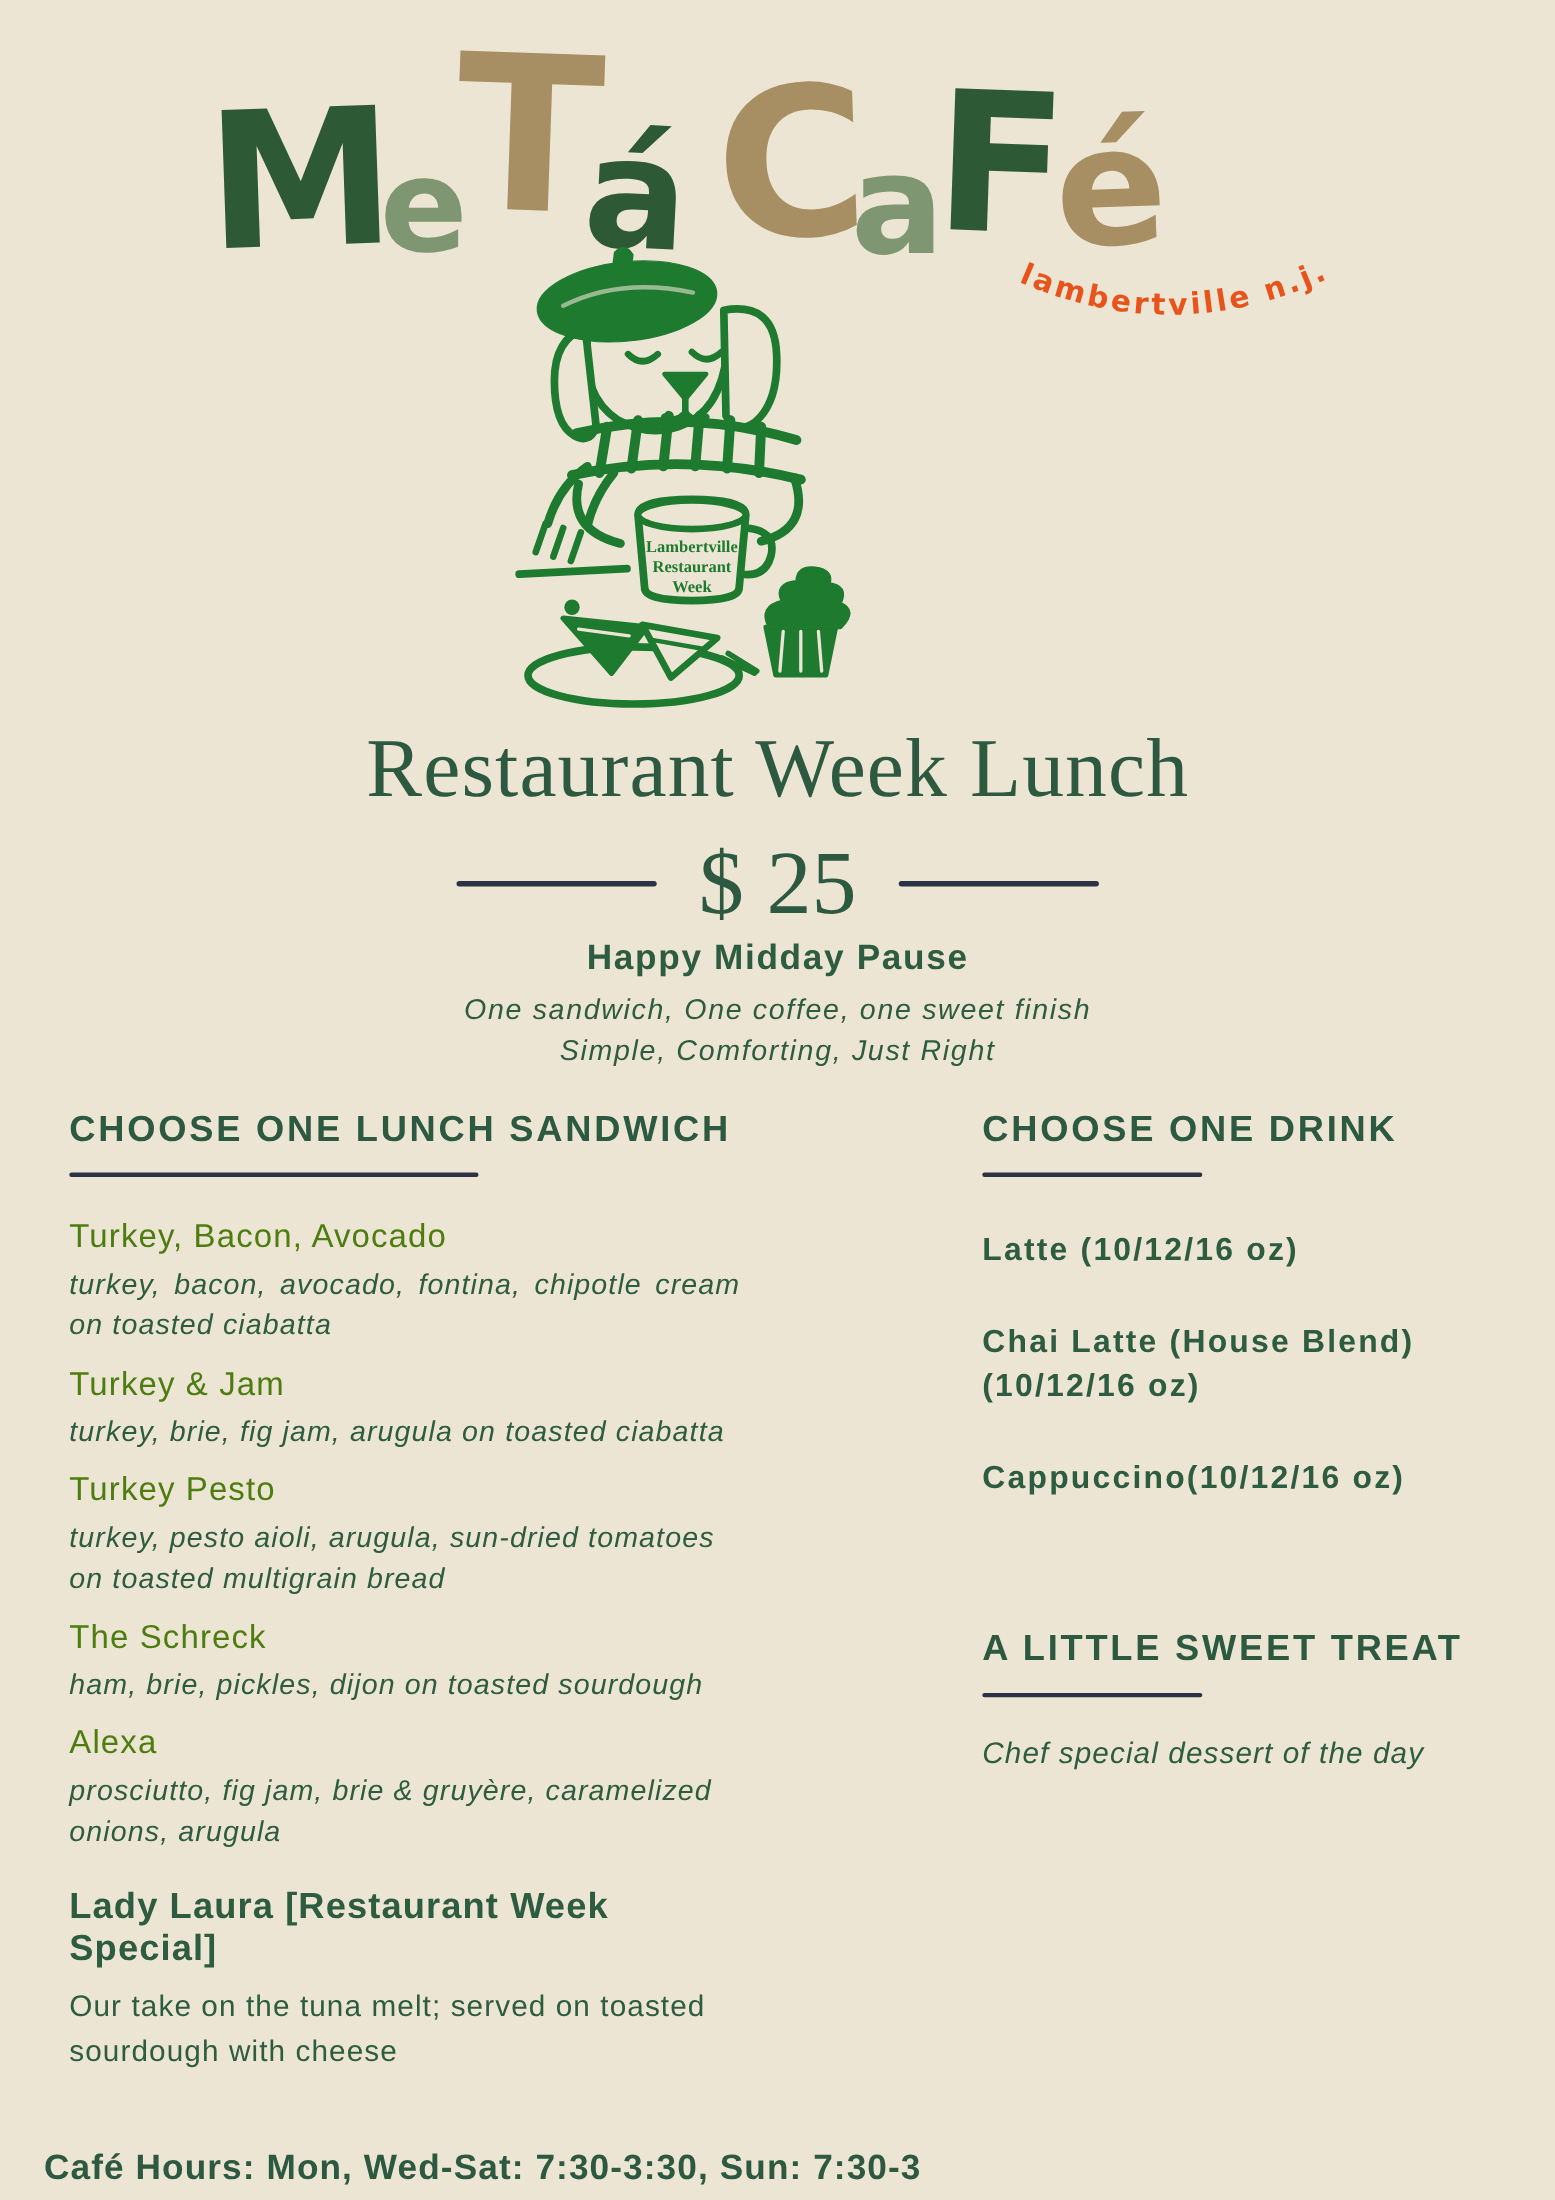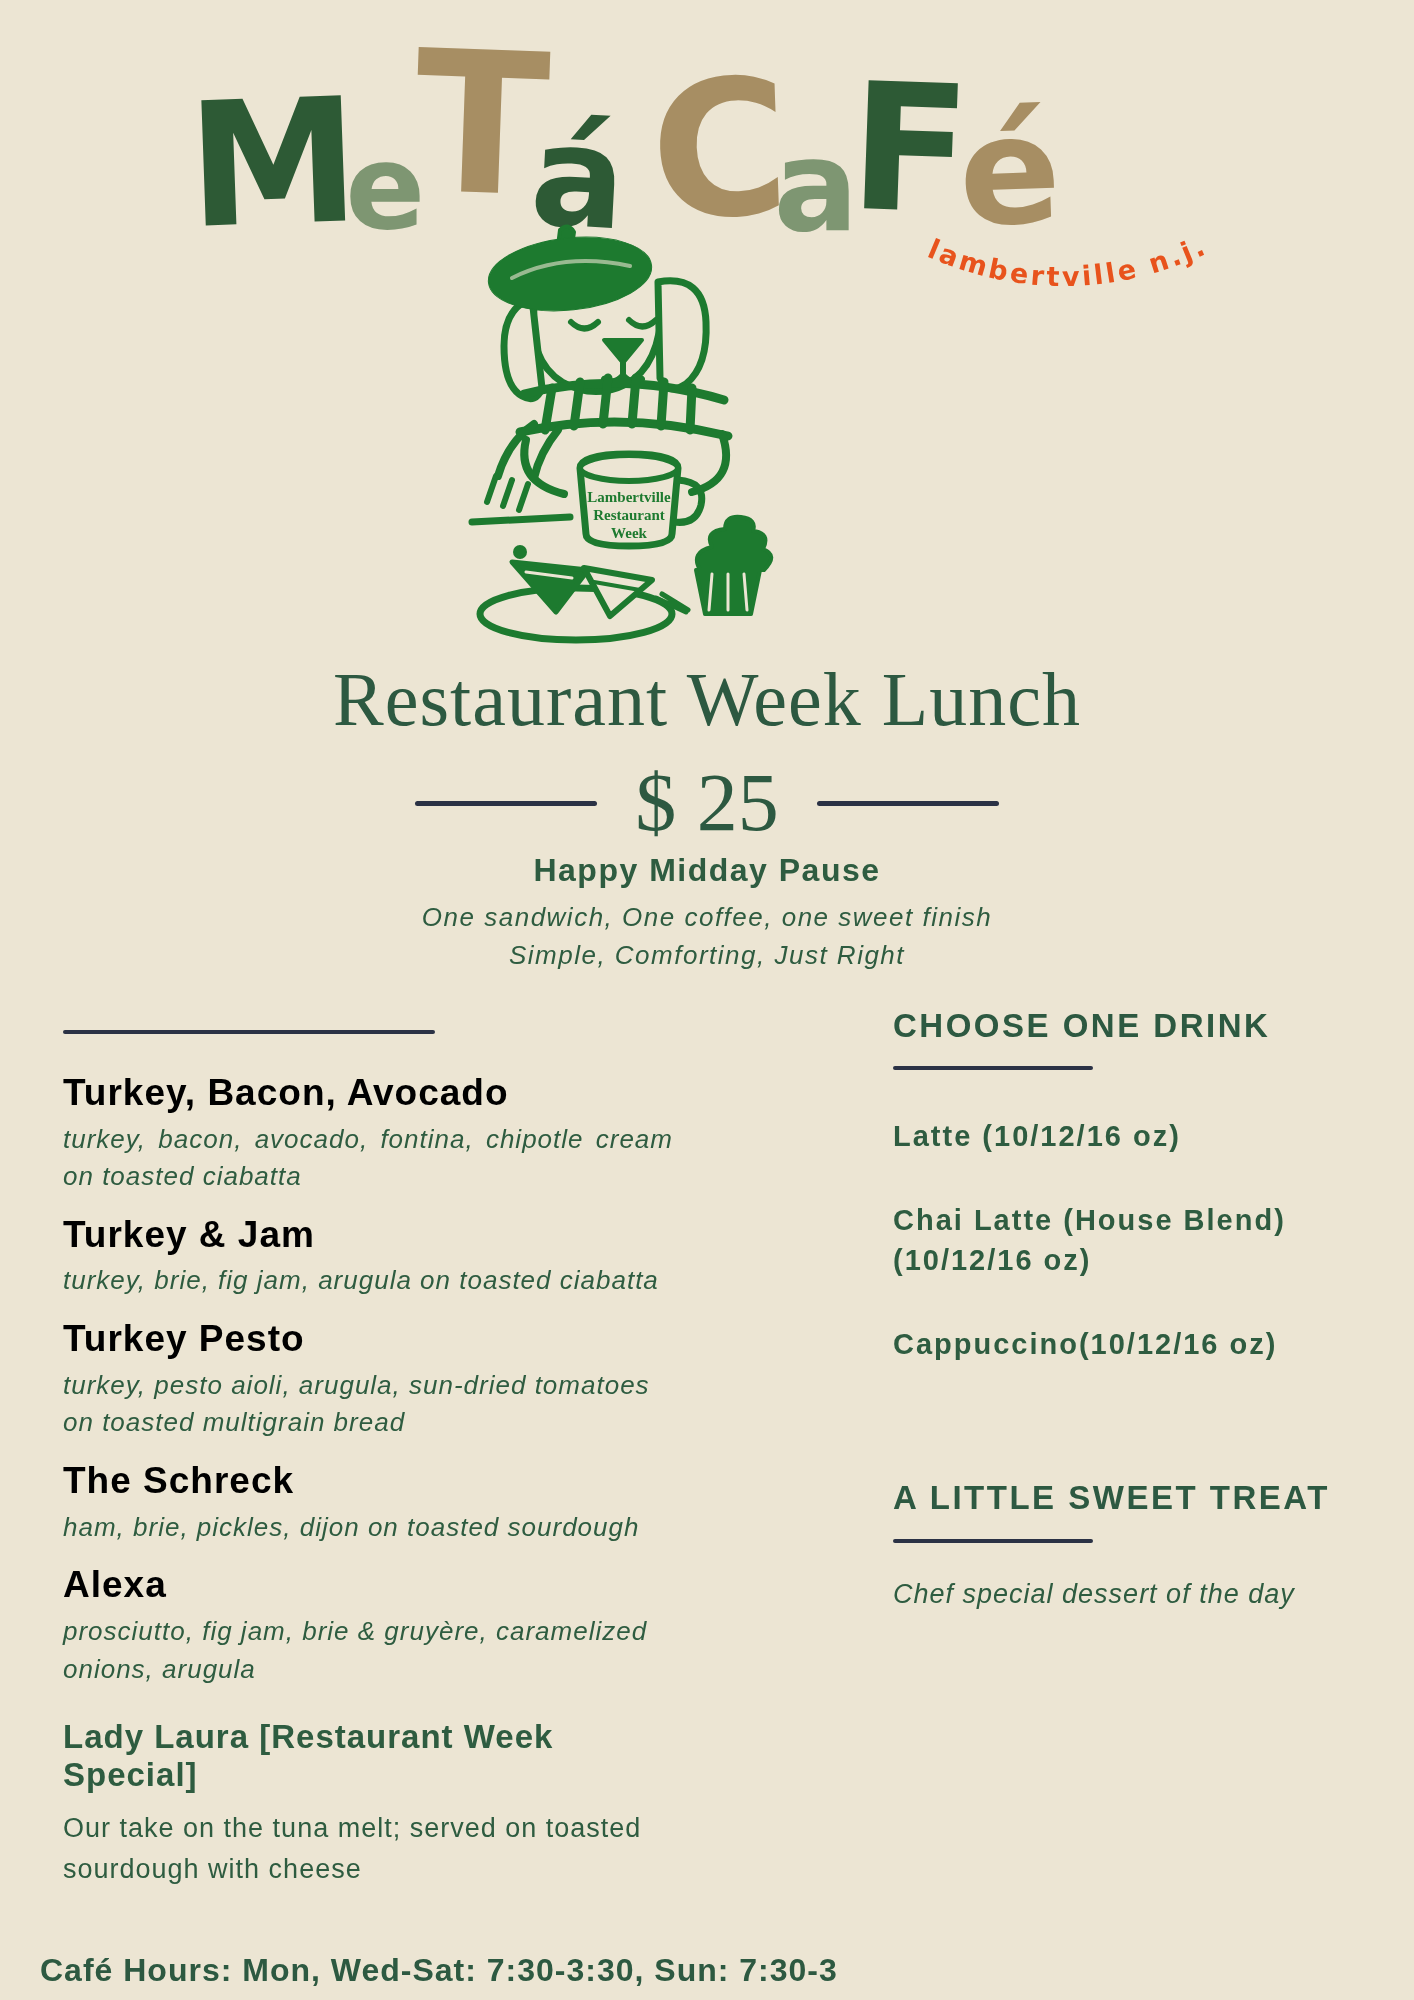--- a/index.html
+++ b/index.html
@@ -45,21 +45,21 @@
   }
   .hero-sub{position:absolute;left:0;width:100%;text-align:center;font-size:26px;font-style:italic;letter-spacing:1.5px;color:#2e5c40;}
   .sub1{top:902px;} .sub2{top:940px;}
   
   .col{position:absolute;top:1008px;}
   .col-left{left:63px;width:610px;}
   .col-right{left:893px;width:500px;}
   .section-h{font-size:33px;font-weight:bold;letter-spacing:2.5px;color:#2d5941;line-height:1.1;margin:0;}
   .rule{height:4px;background:#2b3245;border-radius:2px;margin-top:22px;}
   .rule-left{width:372px;} .rule-right{width:200px;}
-  .item-name{font-size:37px;font-weight:bold;letter-spacing:1px;color:#000000;line-height:1.15;margin-top:18px;}
+  .item-name{font-size:30px;font-weight:normal;letter-spacing:1px;color:#4d7c0f;line-height:1.15;margin-top:18px;}
   .item-name.first{margin-top:38px;}
   .item-desc{font-size:26px;font-style:italic;letter-spacing:1px;line-height:1.45;margin-top:6px;color:#2e5c40;}
   .just{text-align:justify;}
   .special-name{font-size:33px;font-weight:bold;letter-spacing:1px;color:#2e5c40;margin-top:30px;}
   .special-desc{font-size:27px;letter-spacing:1px;line-height:1.5;margin-top:14px;color:#2e5c40;}
   .drink-item{font-size:29px;font-weight:bold;letter-spacing:2px;color:#2e5c40;line-height:1.38;margin-top:44px;}
   .drink-item.first{margin-top:46px;}
   .sweet-h{margin-top:116px;}
   .sweet-desc{font-size:27px;font-style:italic;letter-spacing:1px;color:#2e5c40;margin-top:36px;}
   
@@ -159,20 +159,21 @@
   <div class="price-row">
     <div class="price-line"></div>
     <div class="price">$ 25</div>
     <div class="price-line"></div>
   </div>
   <div class="tagline">Happy Midday Pause</div>
   <div class="hero-sub sub1">One sandwich, One coffee, one sweet finish</div>
   <div class="hero-sub sub2">Simple, Comforting, Just Right</div>
 
   <div class="col col-left">
+    <h2 class="section-h">CHOOSE ONE LUNCH SANDWICH</h2>
     <div class="rule rule-left"></div>
 
     <div class="item-name first">Turkey, Bacon, Avocado</div>
     <div class="item-desc just">turkey, bacon, avocado, fontina, chipotle cream on toasted ciabatta</div>
 
     <div class="item-name">Turkey &amp; Jam</div>
     <div class="item-desc just">turkey, brie, fig jam, arugula on toasted ciabatta</div>
 
     <div class="item-name">Turkey Pesto</div>
     <div class="item-desc">turkey, pesto aioli, arugula, sun-dried tomatoes on toasted multigrain bread</div>

